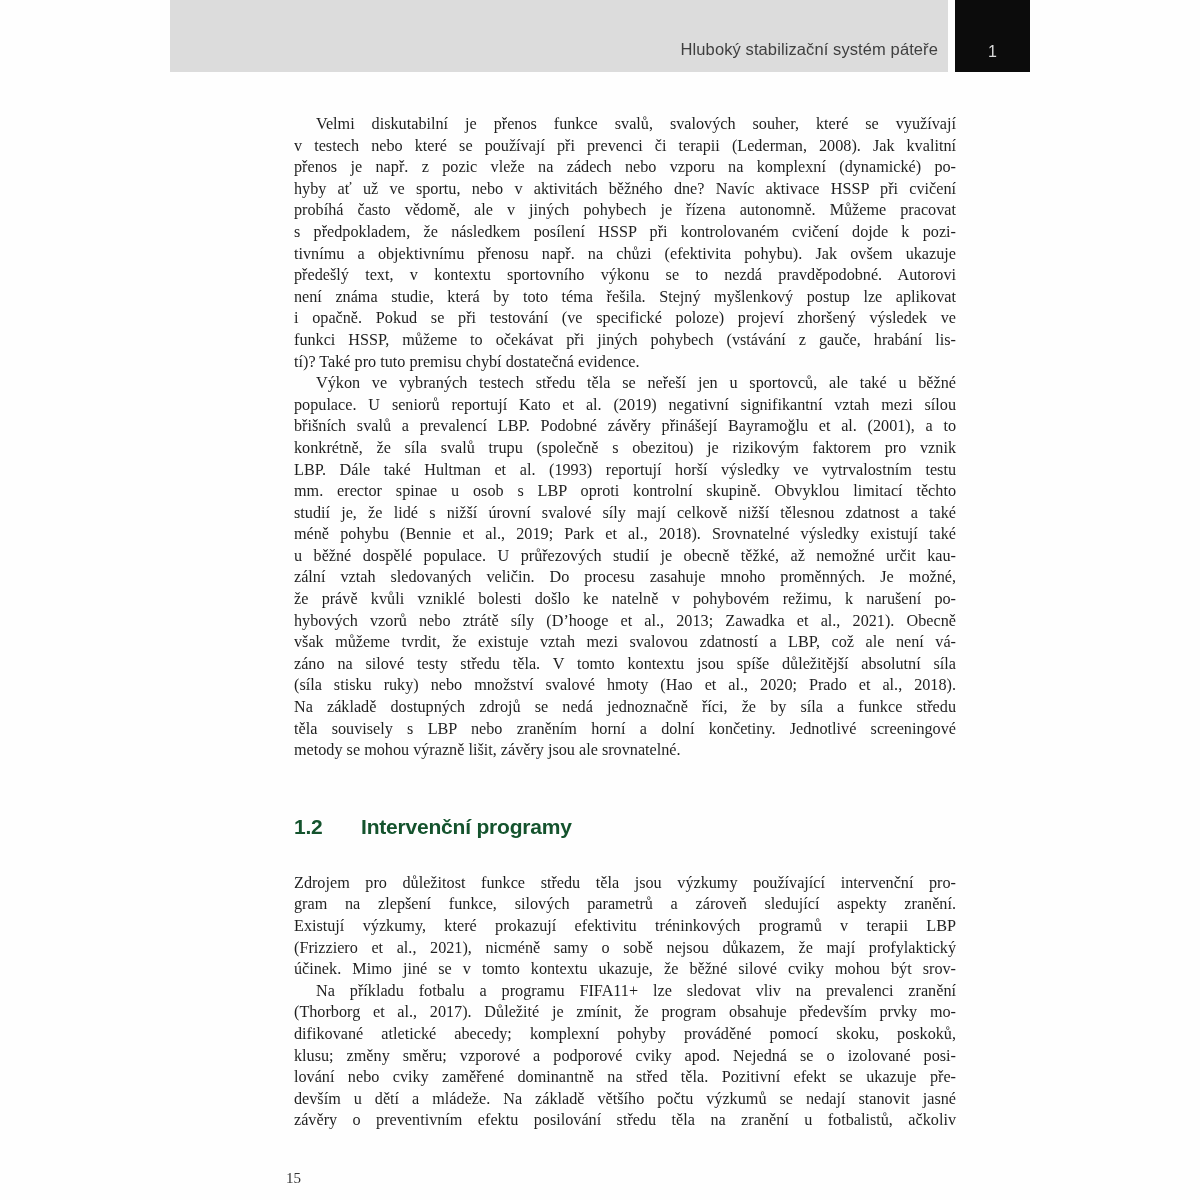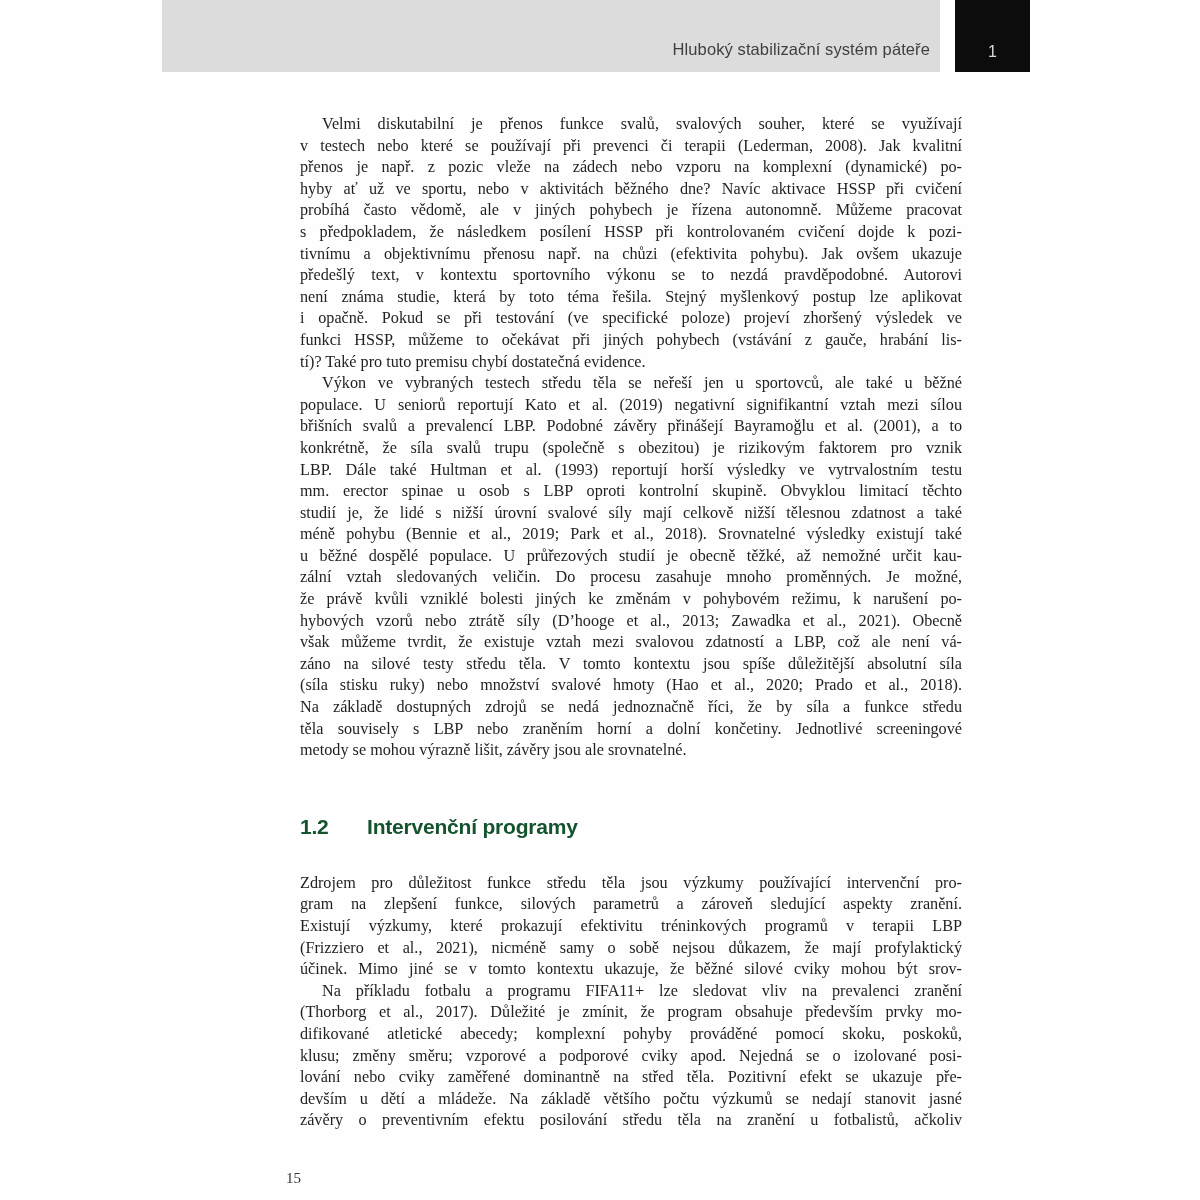--- a/index.html
+++ b/index.html
@@ -11,21 +11,21 @@
     overflow: hidden;
   }
   .page {
     position: absolute;
     inset: 0;
     background: #fefefe;
   }
   
   .header-bar {
     position: absolute;
-    left: 162px;
+    left: 170px;
     top: 0;
     width: 778px;
     height: 72px;
     background: #dcdcdc;
     display: flex;
     align-items: flex-end;
     justify-content: flex-end;
     padding: 0 10px 13px 0;
   }
   .header-title {
@@ -47,21 +47,21 @@
     padding-bottom: 11px;
   }
   .chapter-number {
     font-family: "Liberation Sans", sans-serif;
     font-size: 16px;
     color: #d9d9d9;
   }
   
   .content {
     position: absolute;
-    left: 300px;
+    left: 294px;
     top: 114px;
     width: 662px;
     color: #1f1f1f;
     font-size: 16.2px;
     line-height: 21.6px;
   }
   .paragraph { margin: 0; }
   .line {
     text-align: justify;
     text-align-last: justify;
@@ -122,21 +122,21 @@
         <div class="line indent">Výkon ve vybraných testech středu těla se neřeší jen u sportovců, ale také u běžné</div>
         <div class="line">populace. U seniorů reportují Kato et al. (2019) negativní signifikantní vztah mezi sílou</div>
         <div class="line">břišních svalů a prevalencí LBP. Podobné závěry přinášejí Bayramoğlu et al. (2001), a to</div>
         <div class="line">konkrétně, že síla svalů trupu (společně s obezitou) je rizikovým faktorem pro vznik</div>
         <div class="line">LBP. Dále také Hultman et al. (1993) reportují horší výsledky ve vytrvalostním testu</div>
         <div class="line">mm. erector spinae u osob s LBP oproti kontrolní skupině. Obvyklou limitací těchto</div>
         <div class="line">studií je, že lidé s nižší úrovní svalové síly mají celkově nižší tělesnou zdatnost a také</div>
         <div class="line">méně pohybu (Bennie et al., 2019; Park et al., 2018). Srovnatelné výsledky existují také</div>
         <div class="line">u běžné dospělé populace. U průřezových studií je obecně těžké, až nemožné určit kau-</div>
         <div class="line">zální vztah sledovaných veličin. Do procesu zasahuje mnoho proměnných. Je možné,</div>
-        <div class="line">že právě kvůli vzniklé bolesti jiných ke změnám v pohybovém režimu, k narušení po-</div>
+        <div class="line">že právě kvůli vzniklé bolesti došlo ke natelně v pohybovém režimu, k narušení po-</div>
         <div class="line">hybových vzorů nebo ztrátě síly (D’hooge et al., 2013; Zawadka et al., 2021). Obecně</div>
         <div class="line">však můžeme tvrdit, že existuje vztah mezi svalovou zdatností a LBP, což ale není vá-</div>
         <div class="line">záno na silové testy středu těla. V tomto kontextu jsou spíše důležitější absolutní síla</div>
         <div class="line">(síla stisku ruky) nebo množství svalové hmoty (Hao et al., 2020; Prado et al., 2018).</div>
         <div class="line">Na základě dostupných zdrojů se nedá jednoznačně říci, že by síla a funkce středu</div>
         <div class="line">těla souvisely s LBP nebo zraněním horní a dolní končetiny. Jednotlivé screeningové</div>
         <div class="line last">metody se mohou výrazně lišit, závěry jsou ale srovnatelné.</div>
       </div>
       <div class="section-heading"><span class="heading-number">1.2</span><span>Intervenční programy</span></div>
       <div class="paragraph">

